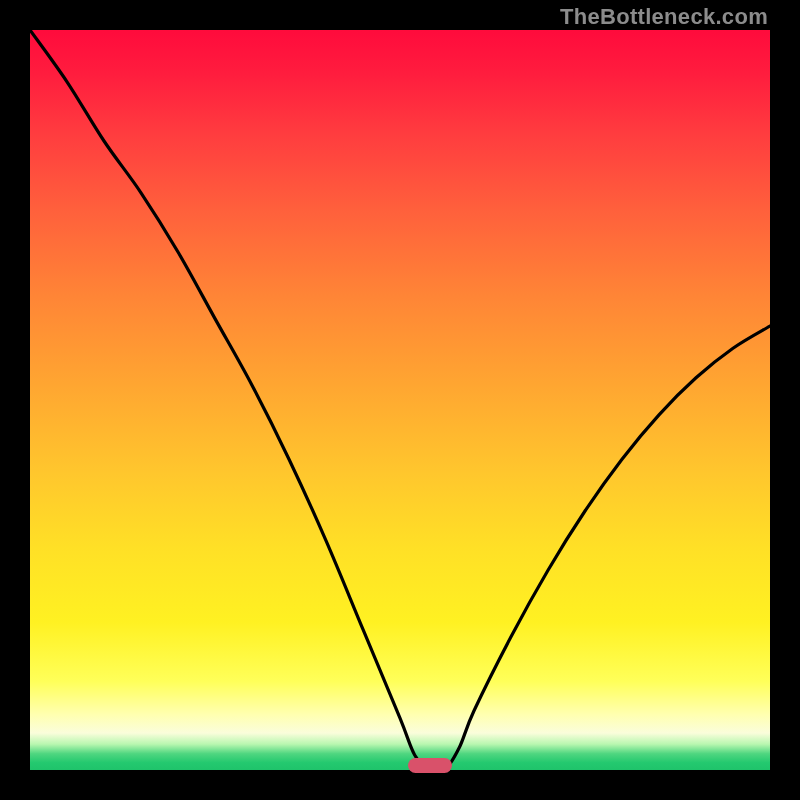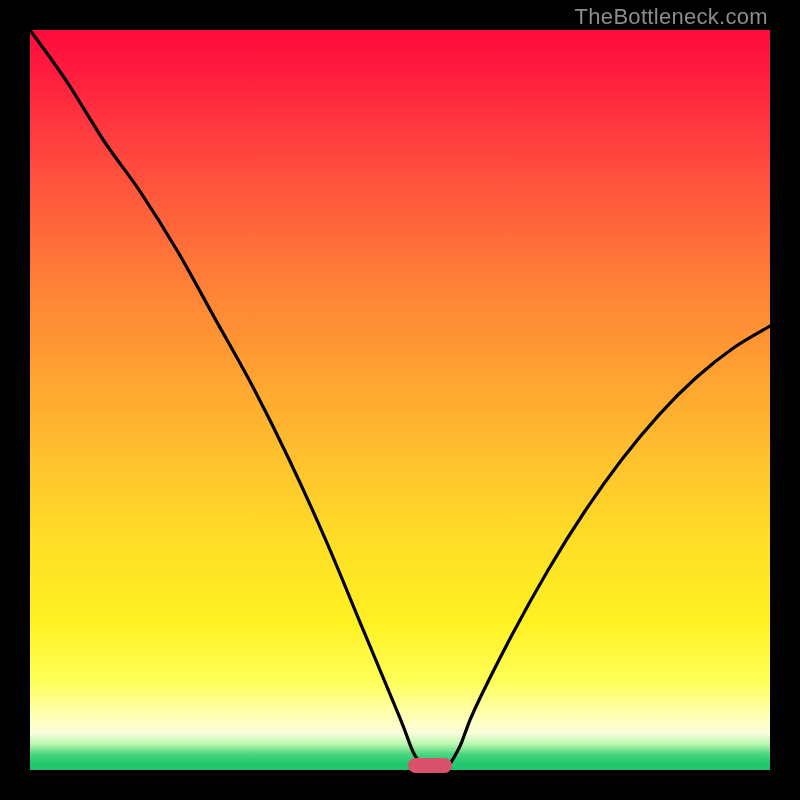--- a/index.html
+++ b/index.html
@@ -44,21 +44,21 @@
       #24c96f 99%,
       #1fc36b 100%
     );
   }
   .watermark {
     position: absolute;
     top: 4px;
     right: 32px;
     color: #8c8c8c;
     font-size: 22px;
-    font-weight: 400;
+    font-weight: 700;
     letter-spacing: 0.3px;
     user-select: none;
   }
   svg.curve {
     position: absolute;
     top: 0;
     left: 0;
     width: 740px;
     height: 740px;
   }

